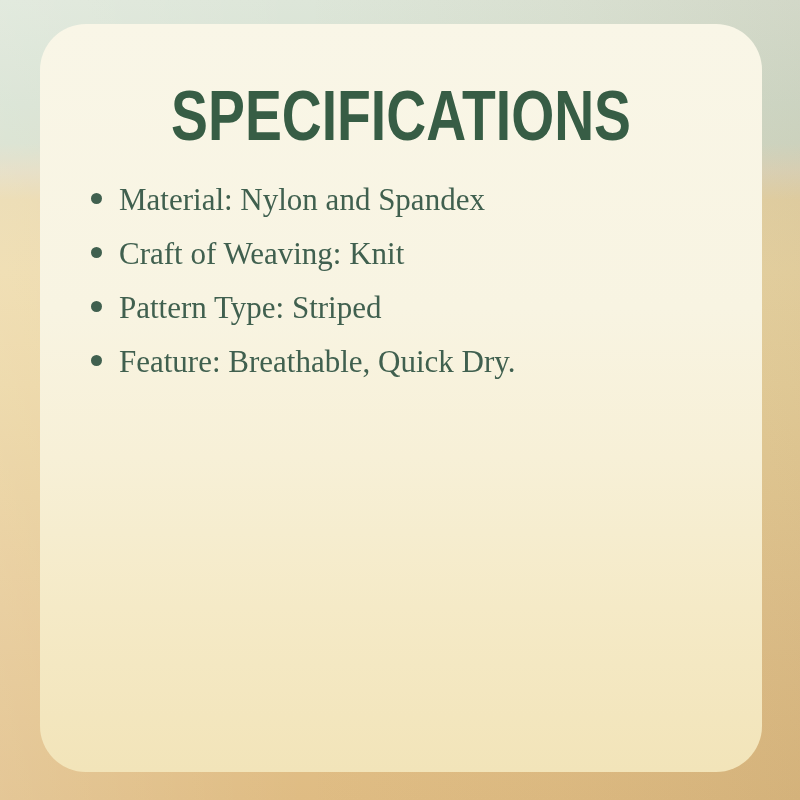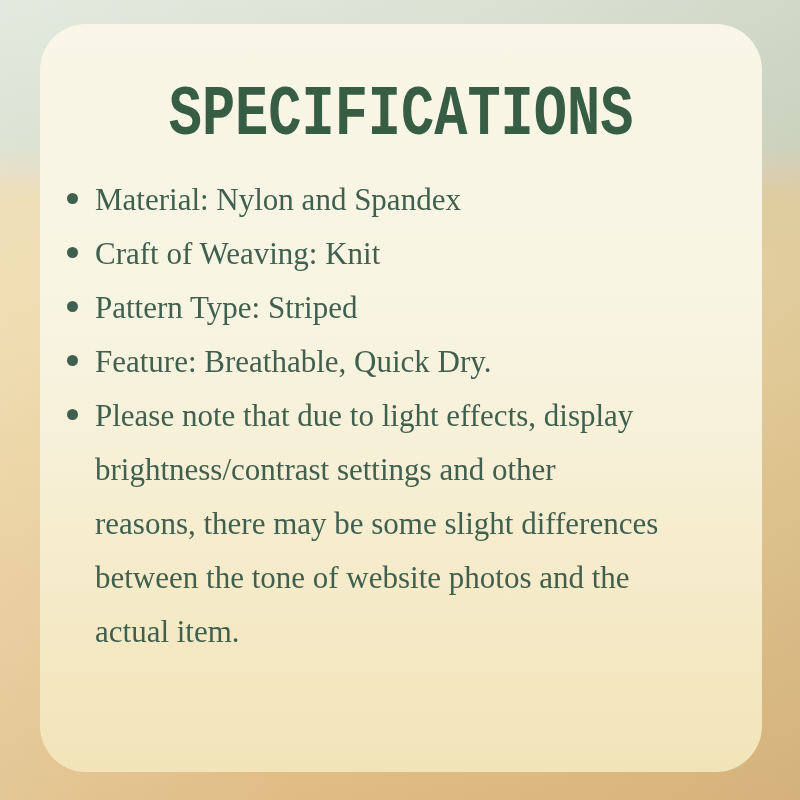--- a/index.html
+++ b/index.html
@@ -48,21 +48,20 @@
       #f8f4e2 38%,
       #f7f0d7 58%,
       #f5eac7 78%,
       #f2e4b9 100%);
   }
   .title {
     margin: 57px 0 0 0;
     height: 70px;
     line-height: 70px;
     text-align: center;
-    font-family: Liberation Mono, monospace;
   }
   .title-inner {
     display: inline-block;
     font-size: 70px;
     font-weight: bold;
     color: var(--title_color, #375d45);
     transform: scaleX(0.79);
     transform-origin: center;
     white-space: pre;
   }
@@ -71,20 +70,21 @@
     margin: 22px 0 0 0;
     padding: 0 6px 0 0;
   }
   .spec-item {
     position: relative;
     padding-left: 55px;
     font-family: "Liberation Serif", serif;
     font-size: 31px;
     line-height: 54px;
     color: var(--body_color, #40604f);
+    margin-left: 24px;
   }
   .li-text {
     display: block;
     white-space: pre;
   }
   .dot {
     position: absolute;
     left: 27px;
     top: 20px;
     width: 11px;
@@ -111,24 +111,16 @@
         <span class="li-text">Craft of Weaving: Knit</span>
       </li>
       <li class="spec-item">
         <span class="dot"></span>
         <span class="li-text">Pattern Type: Striped</span>
       </li>
       <li class="spec-item">
         <span class="dot"></span>
         <span class="li-text">Feature: Breathable, Quick Dry.</span>
       </li>
-      <li class="spec-item">
-        <span class="dot"></span>
-        <span class="li-text">Please note that due to light effects, display
-brightness/contrast settings and other
-reasons, there may be some slight differences
-between the tone of website photos and the
-actual item.</span>
-      </li>
     </ul>
 
   </div>
 </div>
 
 </body></html>

